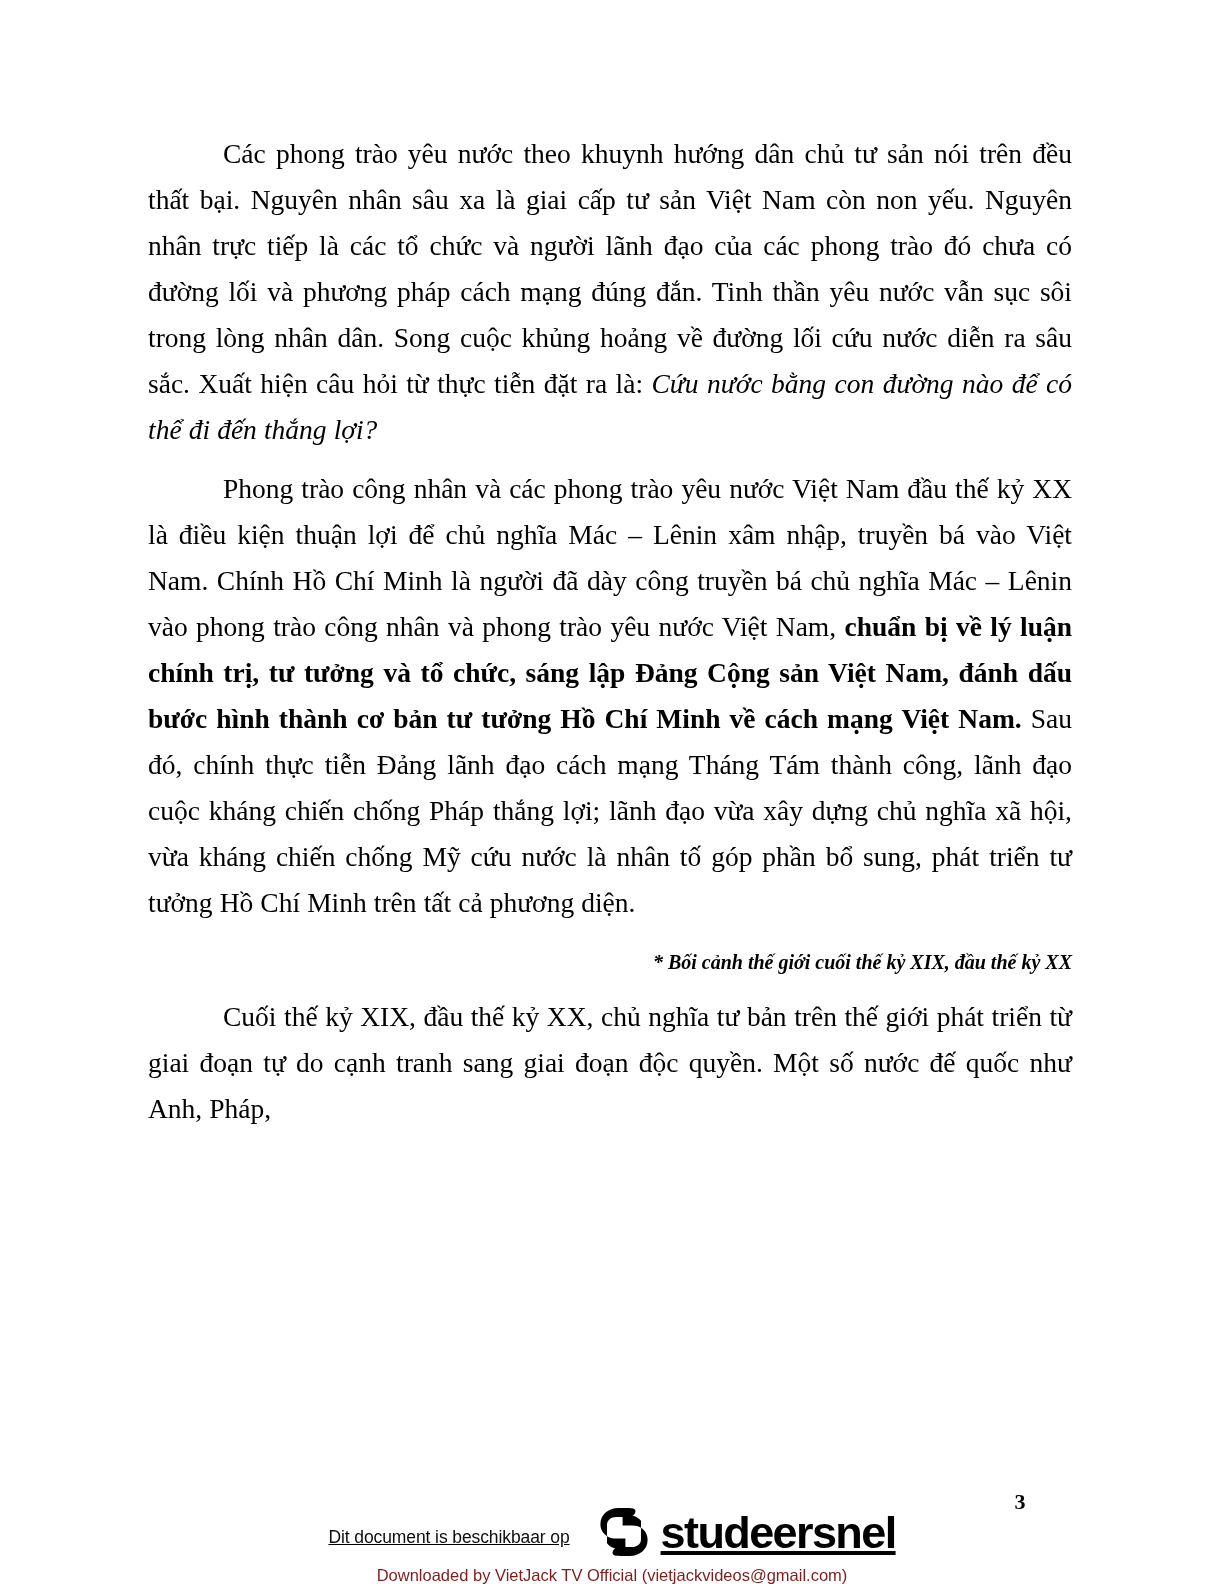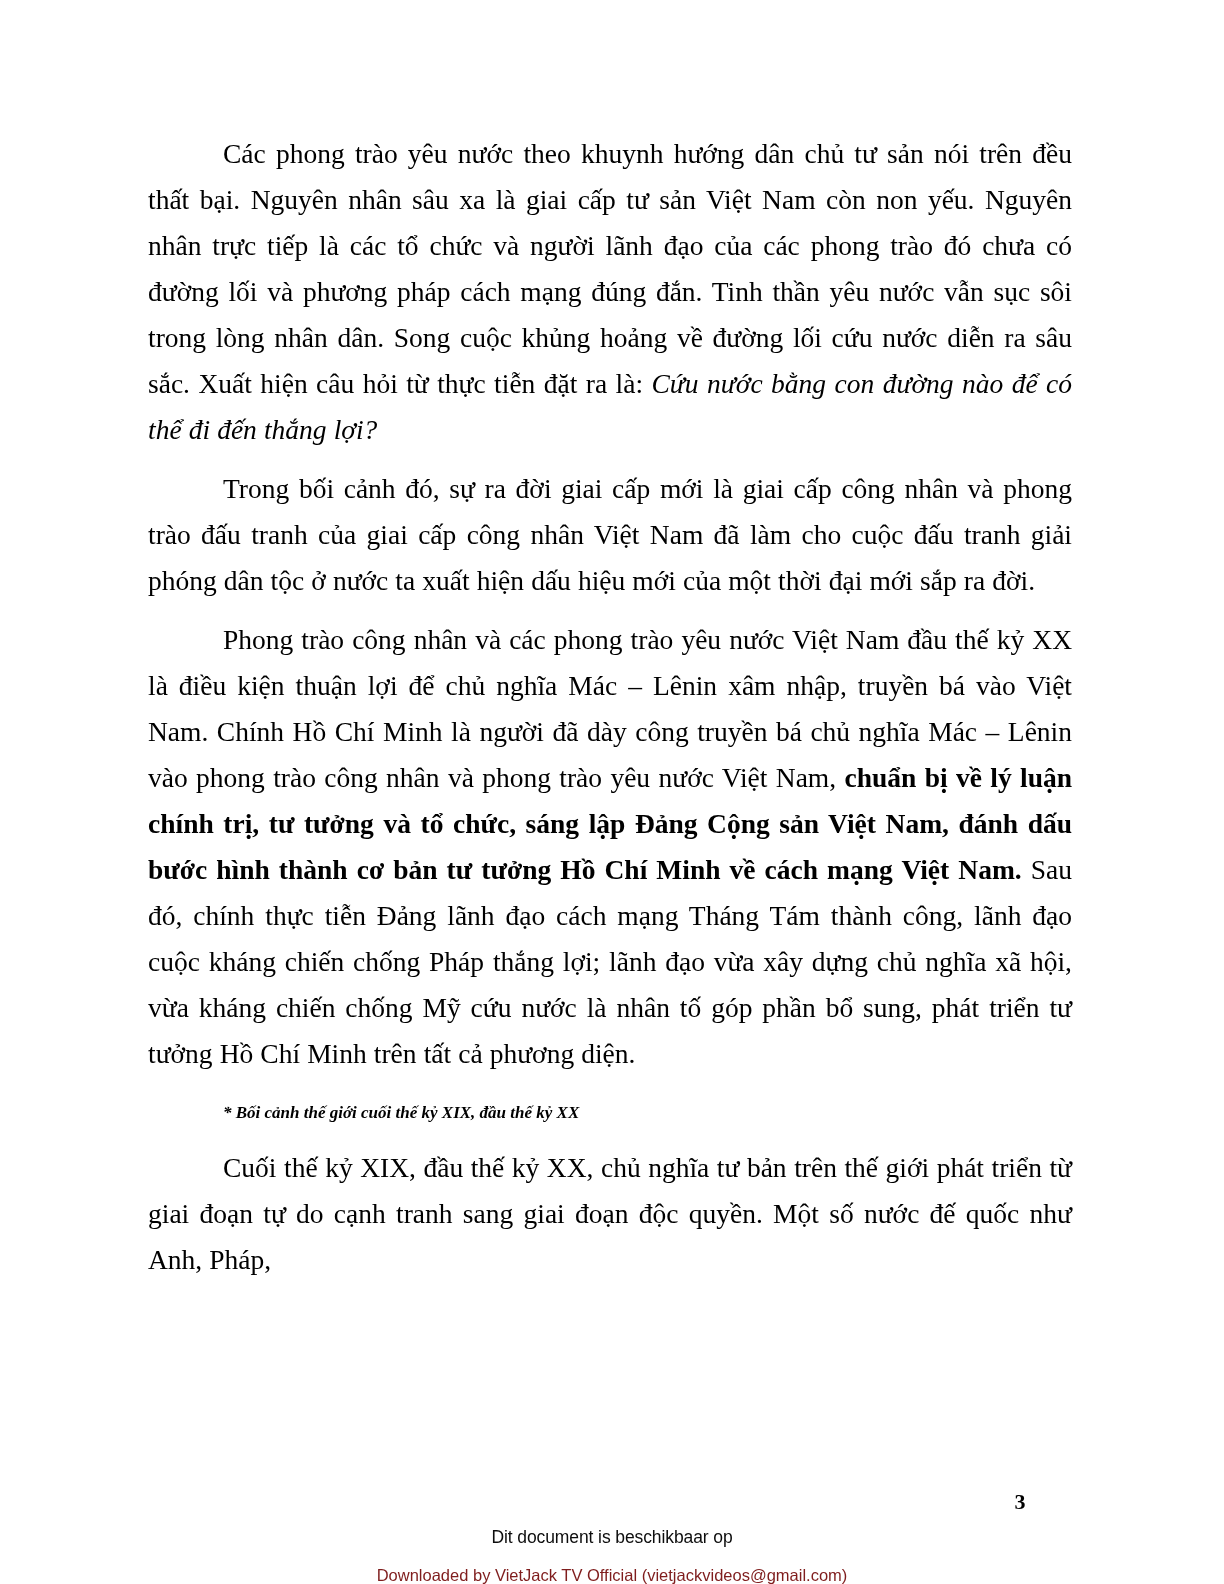--- a/index.html
+++ b/index.html
@@ -52,26 +52,26 @@
   .it {
     font-style: italic;
   }
   .bd {
     font-weight: bold;
   }
 
   
   p.heading {
     margin: 13px 0 9px 0;
-    font-size: 17px;
+    font-size: 20px;
     line-height: 46px;
     text-indent: 75px;
     font-weight: bold;
     font-style: italic;
-    text-align: left;
+    text-align: right;
     font-family: "Liberation Serif", "DejaVu Serif", serif;
   }
 
   
   .page-number {
     position: absolute;
     left: 1000px;
     top: 1473px;
     width: 40px;
     text-align: center;
@@ -86,20 +86,21 @@
     position: absolute;
     left: 0;
     top: 1475px;
     width: 1224px;
     height: 70px;
     display: flex;
     align-items: center;
     justify-content: center;
     gap: 28px;
     pointer-events: none;
+    text-decoration: underline;
   }
 
   .footer-tagline {
     font-family: "Liberation Sans", "DejaVu Sans", sans-serif;
     font-size: 17.5px;
     font-weight: 500;
     letter-spacing: -0.1px;
     color: #0d0d0d;
     white-space: nowrap;
     transform: translateY(9px);
@@ -144,32 +145,42 @@
 </style>
 </head>
 <body>
 
 <div class="page">
 
   <div class="text-column">
 
     <p class="para"><span>Các phong trào yêu nước theo khuynh hướng dân chủ tư sản nói trên đều thất bại. Nguyên nhân sâu xa là giai cấp tư sản Việt Nam còn non yếu. Nguyên nhân trực tiếp là các tổ chức và người lãnh đạo của các phong trào đó chưa có đường lối và phương pháp cách mạng đúng đắn. Tinh thần yêu nước vẫn sục sôi trong lòng nhân dân. Song cuộc khủng hoảng về đường lối cứu nước diễn ra sâu sắc. Xuất hiện câu hỏi từ thực tiễn đặt ra là: </span><span class="it">Cứu nước bằng con đường nào để có thể đi đến thắng lợi?</span></p>
 
-    <p class="para"><span>Trong bối cảnh đó, sự ra đời giai cấp mới là giai cấp công nhân và phong trào đấu tranh của giai cấp công nhân Việt Nam đã làm cho cuộc đấu tranh giải phóng dân tộc ở nước ta xuất hiện dấu hiệu mới của một thời đại mới sắp ra đời.</span></p>
 
 
     <p class="para"><span>Phong trào công nhân và các phong trào yêu nước Việt Nam đầu thế kỷ XX là điều kiện thuận lợi để chủ nghĩa Mác – Lênin xâm nhập, truyền bá vào Việt Nam. Chính Hồ Chí Minh là người đã dày công truyền bá chủ nghĩa Mác – Lênin vào phong trào công nhân và phong trào yêu nước Việt Nam, </span><span class="bd">chuẩn bị về lý luận chính trị, tư tưởng và tổ chức, sáng lập Đảng Cộng sản Việt Nam, đánh dấu bước hình thành cơ bản tư tưởng Hồ Chí Minh về cách mạng Việt Nam.</span><span> Sau đó, chính thực tiễn Đảng lãnh đạo cách mạng Tháng Tám thành công, lãnh đạo cuộc kháng chiến chống Pháp thắng lợi; lãnh đạo vừa xây dựng chủ nghĩa xã hội, vừa kháng chiến chống Mỹ cứu nước là nhân tố góp phần bổ sung, phát triển tư tưởng Hồ Chí Minh trên tất cả phương diện.</span></p>
 
     <p class="heading">* Bối cảnh thế giới cuối thế kỷ XIX, đầu thế kỷ XX</p>
 
     <p class="para"><span>Cuối thế kỷ XIX, đầu thế kỷ XX, chủ nghĩa tư bản trên thế giới phát triển từ giai đoạn tự do cạnh tranh sang giai đoạn độc quyền. Một số nước đế quốc như Anh, Pháp,</span></p>
 
   </div>
 
   <div class="page-number">3</div>
 
   <div class="footer-band">
     <div class="footer-tagline">Dit document is beschikbaar op</div>
+    <div class="brand">
+      <span class="brand-mark">
+        <svg viewBox="0 0 52 52" width="52" height="52" aria-hidden="true">
+          <path fill="#000000" d="M33.5 2.2c-1.4-.1-2.6-.1-4.3-.1h-8.7C10.1 2.1 2.4 8.9 2.4 18.1c0 5.3 2.5 9.5 6.6 12.1V18.8c0-4.6 3.7-7.9 9.4-7.9h10.6c2.9 0 4.9-.4 6.4-1.6 1.8-1.4 2.3-3.3 1.9-5.1-.2-1-1.5-1.9-3.8-2z"></path>
+          <path fill="#000000" d="M18.5 49.8c1.4.1 2.6.1 4.3.1h8.7c10.4 0 18.1-6.8 18.1-16 0-5.3-2.5-9.5-6.6-12.1v11.4c0 4.6-3.7 7.9-9.4 7.9H23c-2.9 0-4.9.4-6.4 1.6-1.8 1.4-2.3 3.3-1.9 5.1.2 1 1.5 1.9 3.8 2z"></path>
+          <path fill="#000000" d="M9 30.2c2.4 1.5 5.4 2.3 8.8 2.3h9.6v10.6h-4.6c-6.4 0-11-2.2-13.8-5.9V30.2z"></path>
+          <path fill="#000000" d="M43 21.8c-2.4-1.5-5.4-2.3-8.8-2.3h-9.6V8.9h4.6c6.4 0 11 2.2 13.8 5.9v7z"></path>
+        </svg>
+      </span>
+      <span class="brand-name">studeersnel</span>
+    </div>
   </div>
 
   <div class="download-note">Downloaded by VietJack TV Official (vietjackvideos@gmail.com)</div>
 
 </div>
 
 </body></html>

